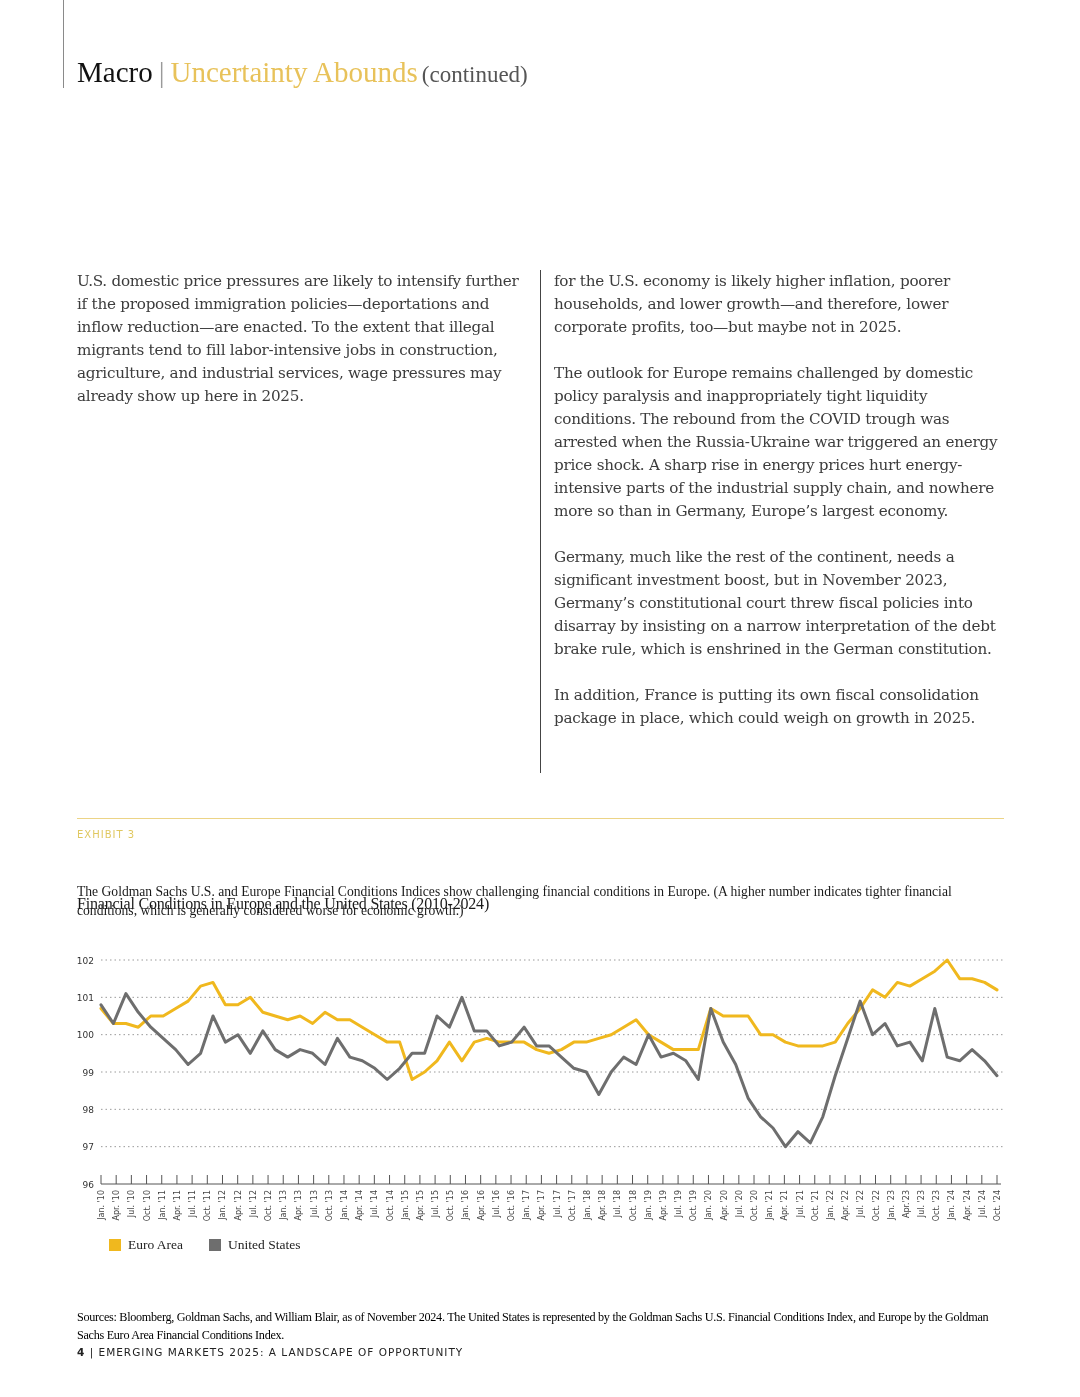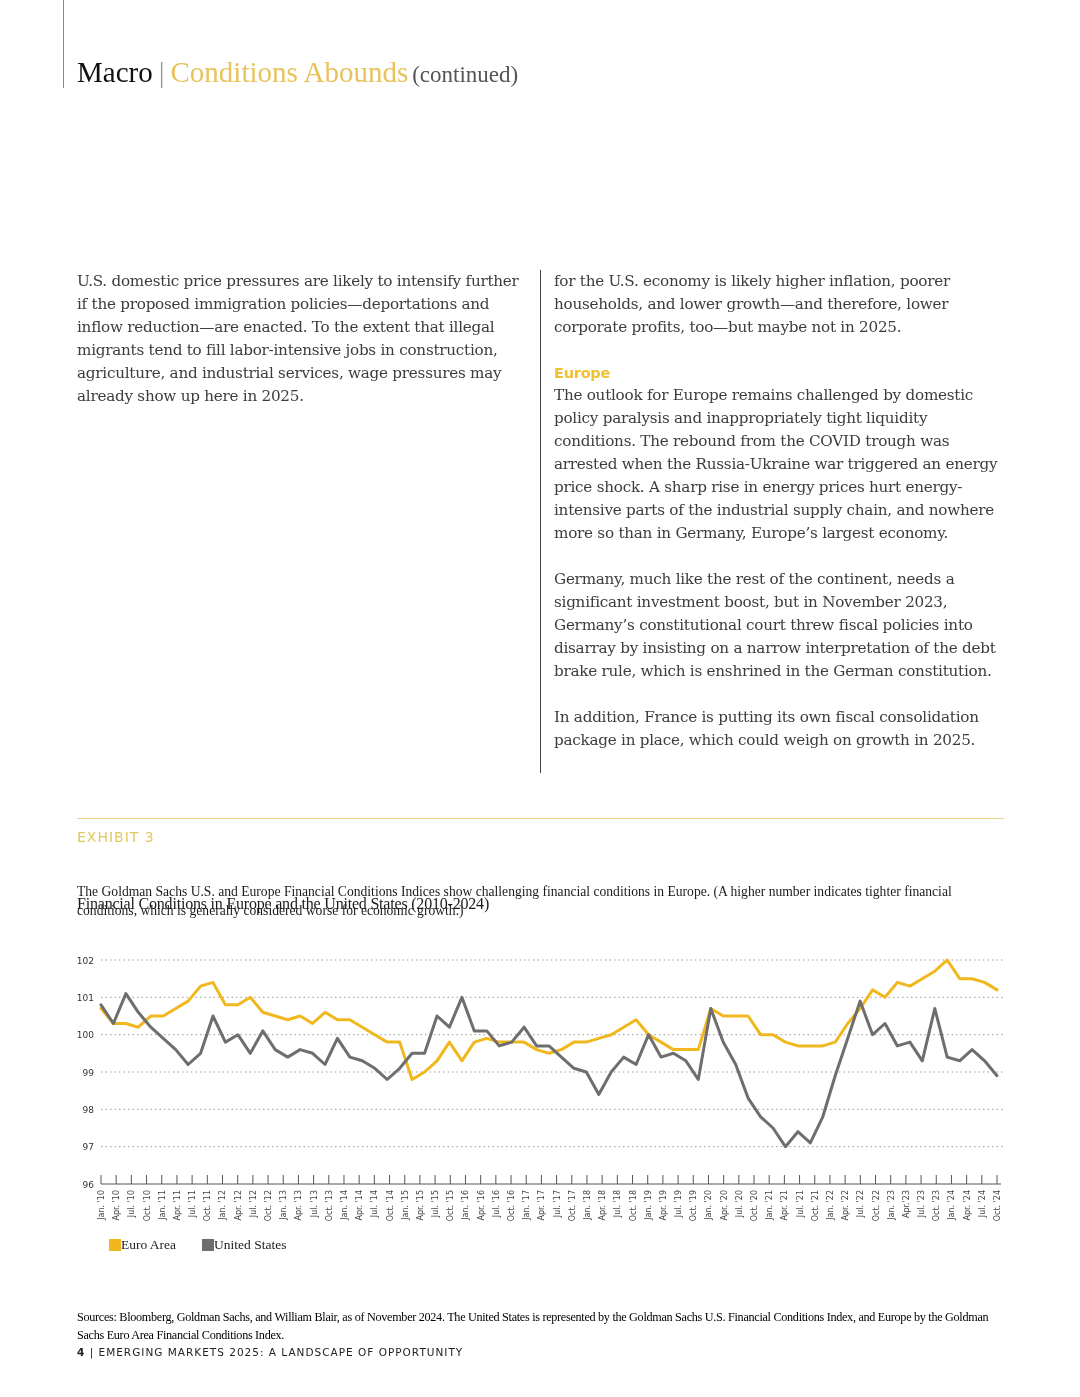--- a/index.html
+++ b/index.html
@@ -10,49 +10,48 @@
   .header .sep { font-size: 29px; color: #9a9a9a; margin: 0 6px; }
   .header .title { font-size: 29px; color: #e8c25a; }
   .header .cont { font-size: 23px; color: #555; margin-left: 4px; }
   .col { position: absolute; top: 270px; width: 452px; font-family: "DejaVu Serif", serif; font-size: 15.2px; line-height: 23px; color: #3c3c3c; letter-spacing: -0.25px; }
   .col p { margin: 0 0 23px 0; }
   .col-left { left: 77px; }
   .col-right { left: 554px; }
   .col-divider { position: absolute; left: 540px; top: 270px; width: 1px; height: 503px; background: #444; }
   .subhead { font-family: "DejaVu Sans", sans-serif; font-weight: bold; font-size: 14.5px; color: #f0c030; margin: 0; line-height: 22px; }
   .exhibit-rule { position: absolute; left: 77px; top: 818px; width: 927px; height: 1px; background: #ecd486; }
-  .exhibit-label { position: absolute; left: 77px; top: 829px; font-family: "DejaVu Sans", sans-serif; font-size: 14px; letter-spacing: 1px; color: #e0c860; }
+  .exhibit-label { position: absolute; left: 77px; top: 829px; font-family: "DejaVu Sans", sans-serif; font-size: 10px; letter-spacing: 1px; color: #e0c860; }
   .exhibit-title { position: absolute; left: 77px; top: 895px; font-family: "Liberation Serif", serif; font-size: 16px; color: #1a1a1a; letter-spacing: -0.2px; }
   .exhibit-sub { position: absolute; left: 77px; top: 882px; width: 930px; font-family: "Liberation Serif", serif; font-size: 13.6px; line-height: 19px; color: #1a1a1a; }
   .chart { position: absolute; left: 70px; top: 945px; width: 945px; height: 290px; }
   .legend { position: absolute; left: 101px; top: 1237px; display: flex; align-items: center; gap: 8px; font-family: "Liberation Serif", serif; font-size: 13.5px; color: #222; }
   .legend .sw { width: 12px; height: 12px; display: inline-block; }
-  .legend .item { display: flex; align-items: center; margin-right: 10px; padding-left: 8px; }
+  .legend .item { display: flex; align-items: center; gap: 7px; margin-right: 10px; padding-left: 8px; }
   .sources { position: absolute; left: 77px; top: 1272px; width: 930px; font-family: "Liberation Serif", serif; font-size: 12.2px; line-height: 18px; color: #000000; letter-spacing: -0.3px; margin-top: 36px; }
   .footer { position: absolute; left: 77px; top: 1346px; font-family: "DejaVu Sans", sans-serif; font-size: 10.5px; letter-spacing: 1px; color: #222; }
   .footer .pg { font-weight: bold; }
 </style>
 </head>
 <body>
 
 <div class="margin-rule"></div>
 
 <div class="header">
-  <span class="section">Macro</span><span class="sep">|</span><span class="title">Conditions Abounds</span><span class="cont">(continued)</span>
+  <span class="section">Macro</span><span class="sep">|</span><span class="title">Uncertainty Abounds</span><span class="cont">(continued)</span>
 </div>
 
 <div class="col col-left">
   <p>U.S. domestic price pressures are likely to intensify further if the proposed immigration policies—deportations and inflow reduction—are enacted. To the extent that illegal migrants tend to fill labor-intensive jobs in construction, agriculture, and industrial services, wage pressures may already show up here in 2025.</p>
 </div>
 
 <div class="col-divider"></div>
 
 <div class="col col-right">
   <p>for the U.S. economy is likely higher inflation, poorer households, and lower growth—and therefore, lower corporate profits, too—but maybe not in 2025.</p>
-  <h3 class="subhead">Europe</h3>
   <p>The outlook for Europe remains challenged by domestic policy paralysis and inappropriately tight liquidity conditions. The rebound from the COVID trough was arrested when the Russia-Ukraine war triggered an energy price shock. A sharp rise in energy prices hurt energy-intensive parts of the industrial supply chain, and nowhere more so than in Germany, Europe’s largest economy.</p>
   <p>Germany, much like the rest of the continent, needs a significant investment boost, but in November 2023, Germany’s constitutional court threw fiscal policies into disarray by insisting on a narrow interpretation of the debt brake rule, which is enshrined in the German constitution.</p>
   <p>In addition, France is putting its own fiscal consolidation package in place, which could weigh on growth in 2025.</p>
 </div>
 
 <div class="exhibit-rule"></div>
 <div class="exhibit-label">EXHIBIT 3</div>
 <div class="exhibit-title">Financial Conditions in Europe and the United States (2010-2024)</div>
 <div class="exhibit-sub">The Goldman Sachs U.S. and Europe Financial Conditions Indices show challenging financial conditions in Europe. (A higher number indicates tighter financial conditions, which is generally considered worse for economic growth.)</div>
 

